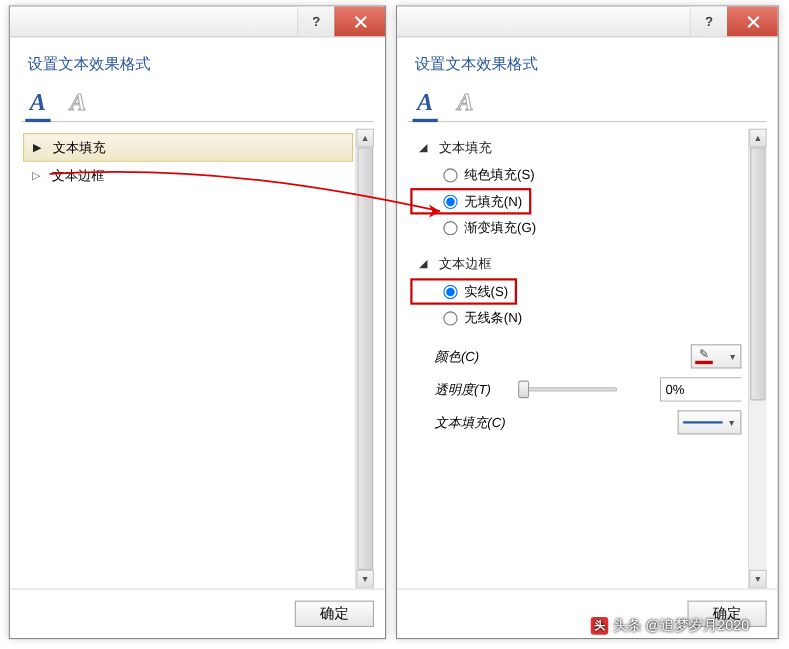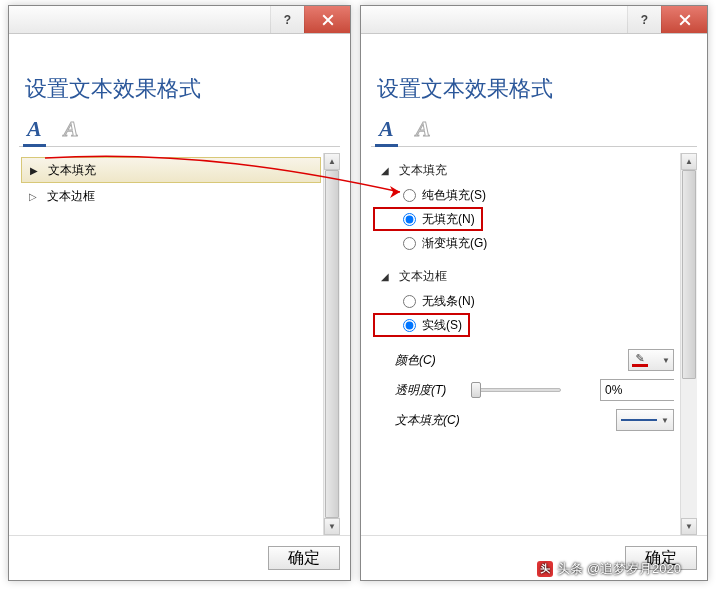--- a/index.html
+++ b/index.html
@@ -53,25 +53,24 @@
     }
     .tb-close svg { width: 12px; height: 12px; }
     .body-area {
       flex: 1;
       display: flex;
       flex-direction: column;
       padding: 10px 10px 0 10px;
       overflow: hidden;
     }
     .dlg-title {
-      font-size: 22px;
+      font-size: 14px;
       color: #2b579a;
       padding: 6px 6px 12px 6px;
       font-weight: normal;
-      margin-top: 24px;
     }
     .tabstrip {
       display: flex;
       gap: 18px;
       padding: 0 6px 0 6px;
       border-bottom: 1px solid #ccc;
     }
     .tab {
       font-family: Georgia, "Times New Roman", serif;
       font-size: 22px;
@@ -230,21 +229,21 @@
       border-top: 1px solid #ddd;
       padding: 10px;
       display: flex;
       justify-content: flex-end;
     }
     .ok-btn {
       min-width: 72px; height: 24px;
       border: 1px solid #a8a8a8;
       background: linear-gradient(#fdfdfd,#e6e6e6);
       cursor: pointer;
-      font-size: 16px;
+      font-size: 13px;
     }
     
     .arrow-svg {
       position: absolute;
       left: 40px; top: 140px;
       width: 380px; height: 80px;
       pointer-events: none;
       z-index: 10;
     }
     .watermark {
@@ -344,27 +343,27 @@
           <input type="radio" name="fill" style="">
           <span>渐变填充(G)</span>
         </label>
 
         <div style="height:8px"></div>
 
         <div class="section-head">
           <span class="arr">◢</span>
           <span>文本边框</span>
         </div>
+        <label class="radio-row hl">
+          <input type="radio" name="line" checked="" style="">
+          <span>实线(S)</span>
+        </label>
         <label class="radio-row">
           <input type="radio" name="line" style="">
           <span>无线条(N)</span>
-        </label>
-        <label class="radio-row hl">
-          <input type="radio" name="line" checked="" style="">
-          <span>实线(S)</span>
         </label>
 
         <div style="height:8px"></div>
 
         <div class="prop-row">
           <span class="prop-label">颜色(C)</span>
           <div class="prop-spacer"></div>
           <div class="colorbtn">
             <div class="swatch-wrap">
               <span class="bucket">✎</span>

